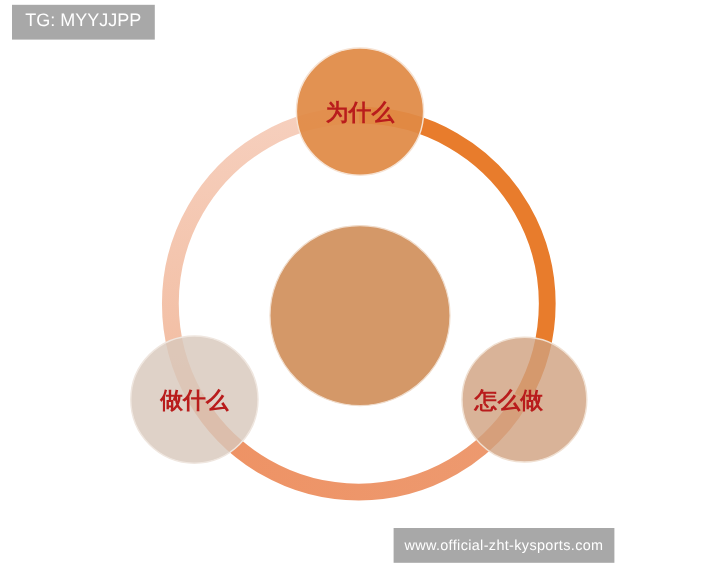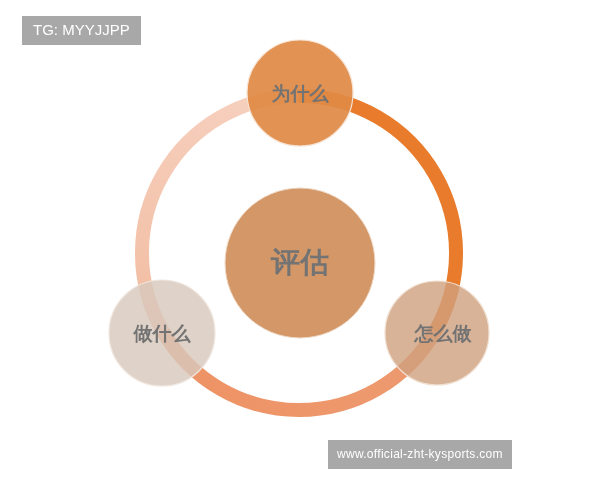--- a/index.html
+++ b/index.html
@@ -5,25 +5,25 @@
   html, body { margin: 0; padding: 0; }
   body {
     width: 600px; height: 480px; background: #ffffff; position: relative; overflow: hidden;
     font-family: "DejaVu Sans", sans-serif;
   }
   .tag {
     position: absolute; background: #a8a8a8; color: #ffffff;
     font-family: "Liberation Sans", sans-serif; font-size: 15px; line-height: 28px;
     padding: 0 11px; white-space: nowrap;
   }
-  .tag-top { left: 10px; top: 16px; height: 29px; margin-left: 12px; }
+  .tag-top { left: 10px; top: 4px; height: 29px; }
   .tag-bottom { left: 328px; top: 440px; height: 29px; font-size: 12px; padding: 0 9px; letter-spacing: 0.3px; }
   svg.diagram { position: absolute; left: 0; top: 0; }
   .label {
-    position: absolute; color: #737373; font-weight: bold; text-align: center;
+    position: absolute; color: #b91c1c; font-weight: bold; text-align: center;
     transform: translate(-50%, -50%); white-space: nowrap;
     font-family: "DejaVu Sans", sans-serif;
   }
   .small-label { font-size: 19px; }
   .center-label { font-size: 29px; line-height: 44px; }
 </style>
 </head>
 <body>
 
 <div class="tag tag-top">TG: MYYJJPP</div>
@@ -48,19 +48,18 @@
 
   <circle cx="300" cy="263" r="75" fill="#d49868" stroke="#f0dccb" stroke-width="1"></circle>
 
   <circle cx="300" cy="93" r="53" fill="#e08a45" fill-opacity="0.93" stroke="#f6e2d2" stroke-width="1.2"></circle>
   <circle cx="162" cy="333" r="53" fill="#d8c8bc" fill-opacity="0.82" stroke="#efe6df" stroke-width="1.2"></circle>
   <circle cx="437" cy="333" r="52" fill="#cfa07e" fill-opacity="0.8" stroke="#f0e0d2" stroke-width="1.2"></circle>
 </svg>
 
 <div class="label small-label" style="left:300px; top:94px;">为什么</div>
 <div class="label small-label" style="left:162px; top:334px;text-align:right;">做什么</div>
-<div class="label small-label" style="left:443px; top:334px;">怎么做</div>
+<div class="label small-label" style="left:424px; top:334px;">怎么做</div>
 
 <div class="label center-label" style="left:300px; top:262px;">
-  <div>评估</div>
 </div>
 
 <div class="tag tag-bottom">www.official-zht-kysports.com</div>
 
 </body></html>

